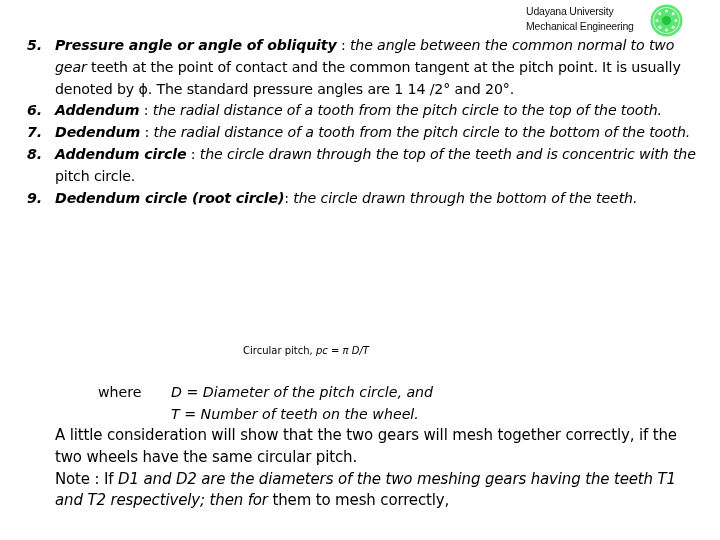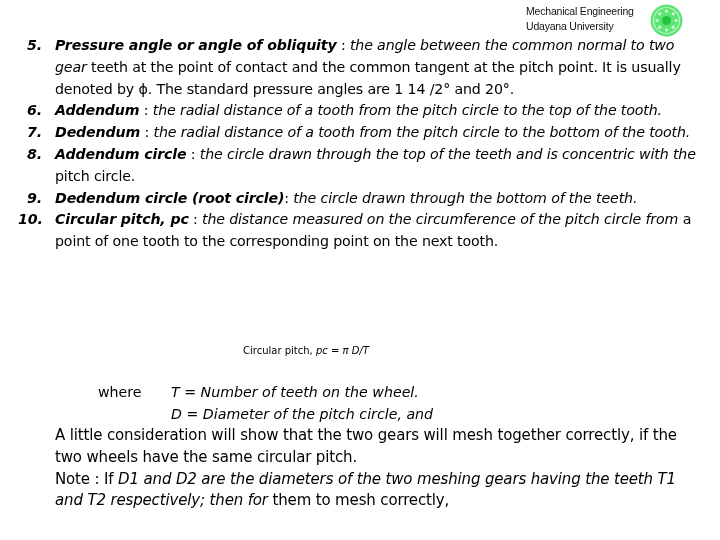--- a/index.html
+++ b/index.html
@@ -27,22 +27,22 @@
     .where-block { position: absolute; left: 98px; top: 382px; font-size: 14.2px; line-height: 21.5px; }
     .where-label { position: absolute; left: 0; top: 0; }
     .where-lines { position: absolute; left: 73px; top: 0; white-space: nowrap; }
     .tail { position: absolute; left: 55px; top: 425px; width: 650px; font-size: 15px; line-height: 21.8px; letter-spacing: -0.15px; }
   </style>
 </head>
 <body>
 
 <div>
   <div class="header-text">
+    <div>Udayana University</div>
     <div>Mechanical Engineering</div>
-    <div>Udayana University</div>
   </div>
   <div class="logo">
     <svg width="33" height="33" viewBox="0 0 33 33">
       <circle cx="16.5" cy="16.5" r="16" fill="#3ee05a" opacity="0.85"></circle>
       <circle cx="16.5" cy="16.5" r="13" fill="none" stroke="#bff5c8" stroke-width="1.2"></circle>
       <g fill="#d8fadf">
         <circle cx="16.5" cy="7" r="1.6"></circle>
           <circle cx="23.2" cy="9.8" r="1.6"></circle>
         <circle cx="26" cy="16.5" r="1.6"></circle>
           <circle cx="23.2" cy="23.2" r="1.6"></circle>
@@ -70,35 +70,31 @@
     <span class="term">Dedendum</span><span> : </span><span class="it">the radial distance of a tooth from the pitch circle to the bottom of the tooth.</span>
   </div>
   <div class="item">
     <span class="num">8.</span>
     <span class="term">Addendum circle</span><span> : </span><span class="it">the circle drawn through the top of the teeth and is concentric with the</span><span> pitch circle.</span>
   </div>
   <div class="item">
     <span class="num">9.</span>
     <span class="term">Dedendum circle (root circle)</span><span>: </span><span class="it">the circle drawn through the bottom of the teeth.</span>
   </div>
-  <div class="item">
-    <span class="num wide">10.</span>
-    <span class="term">Circular pitch, pc</span><span> : </span><span class="it">the distance measured on the circumference of the pitch circle from</span><span> a point of one tooth to the corresponding point on the next tooth.</span>
-  </div>
 </div>
 
 <div class="formula">
   <span>Circular pitch, </span><span class="it">pc = π D/T</span>
 </div>
 
 <div class="where-block">
   <span class="where-label">where</span>
   <div class="where-lines">
+    <div class="it">D = Diameter of the pitch circle, and</div>
     <div class="it">T = Number of teeth on the wheel.</div>
-    <div class="it">D = Diameter of the pitch circle, and</div>
   </div>
 </div>
 
 <div class="tail">
   <div>A little consideration will show that the two gears will mesh together correctly, if the two wheels have the same circular pitch.</div>
   <div>
     <span>Note : If </span><span class="it">D1 and D2 are the diameters of the two meshing gears having the teeth T1 and T2 respectively; then for</span><span> them to mesh correctly,</span>
   </div>
 </div>
 

